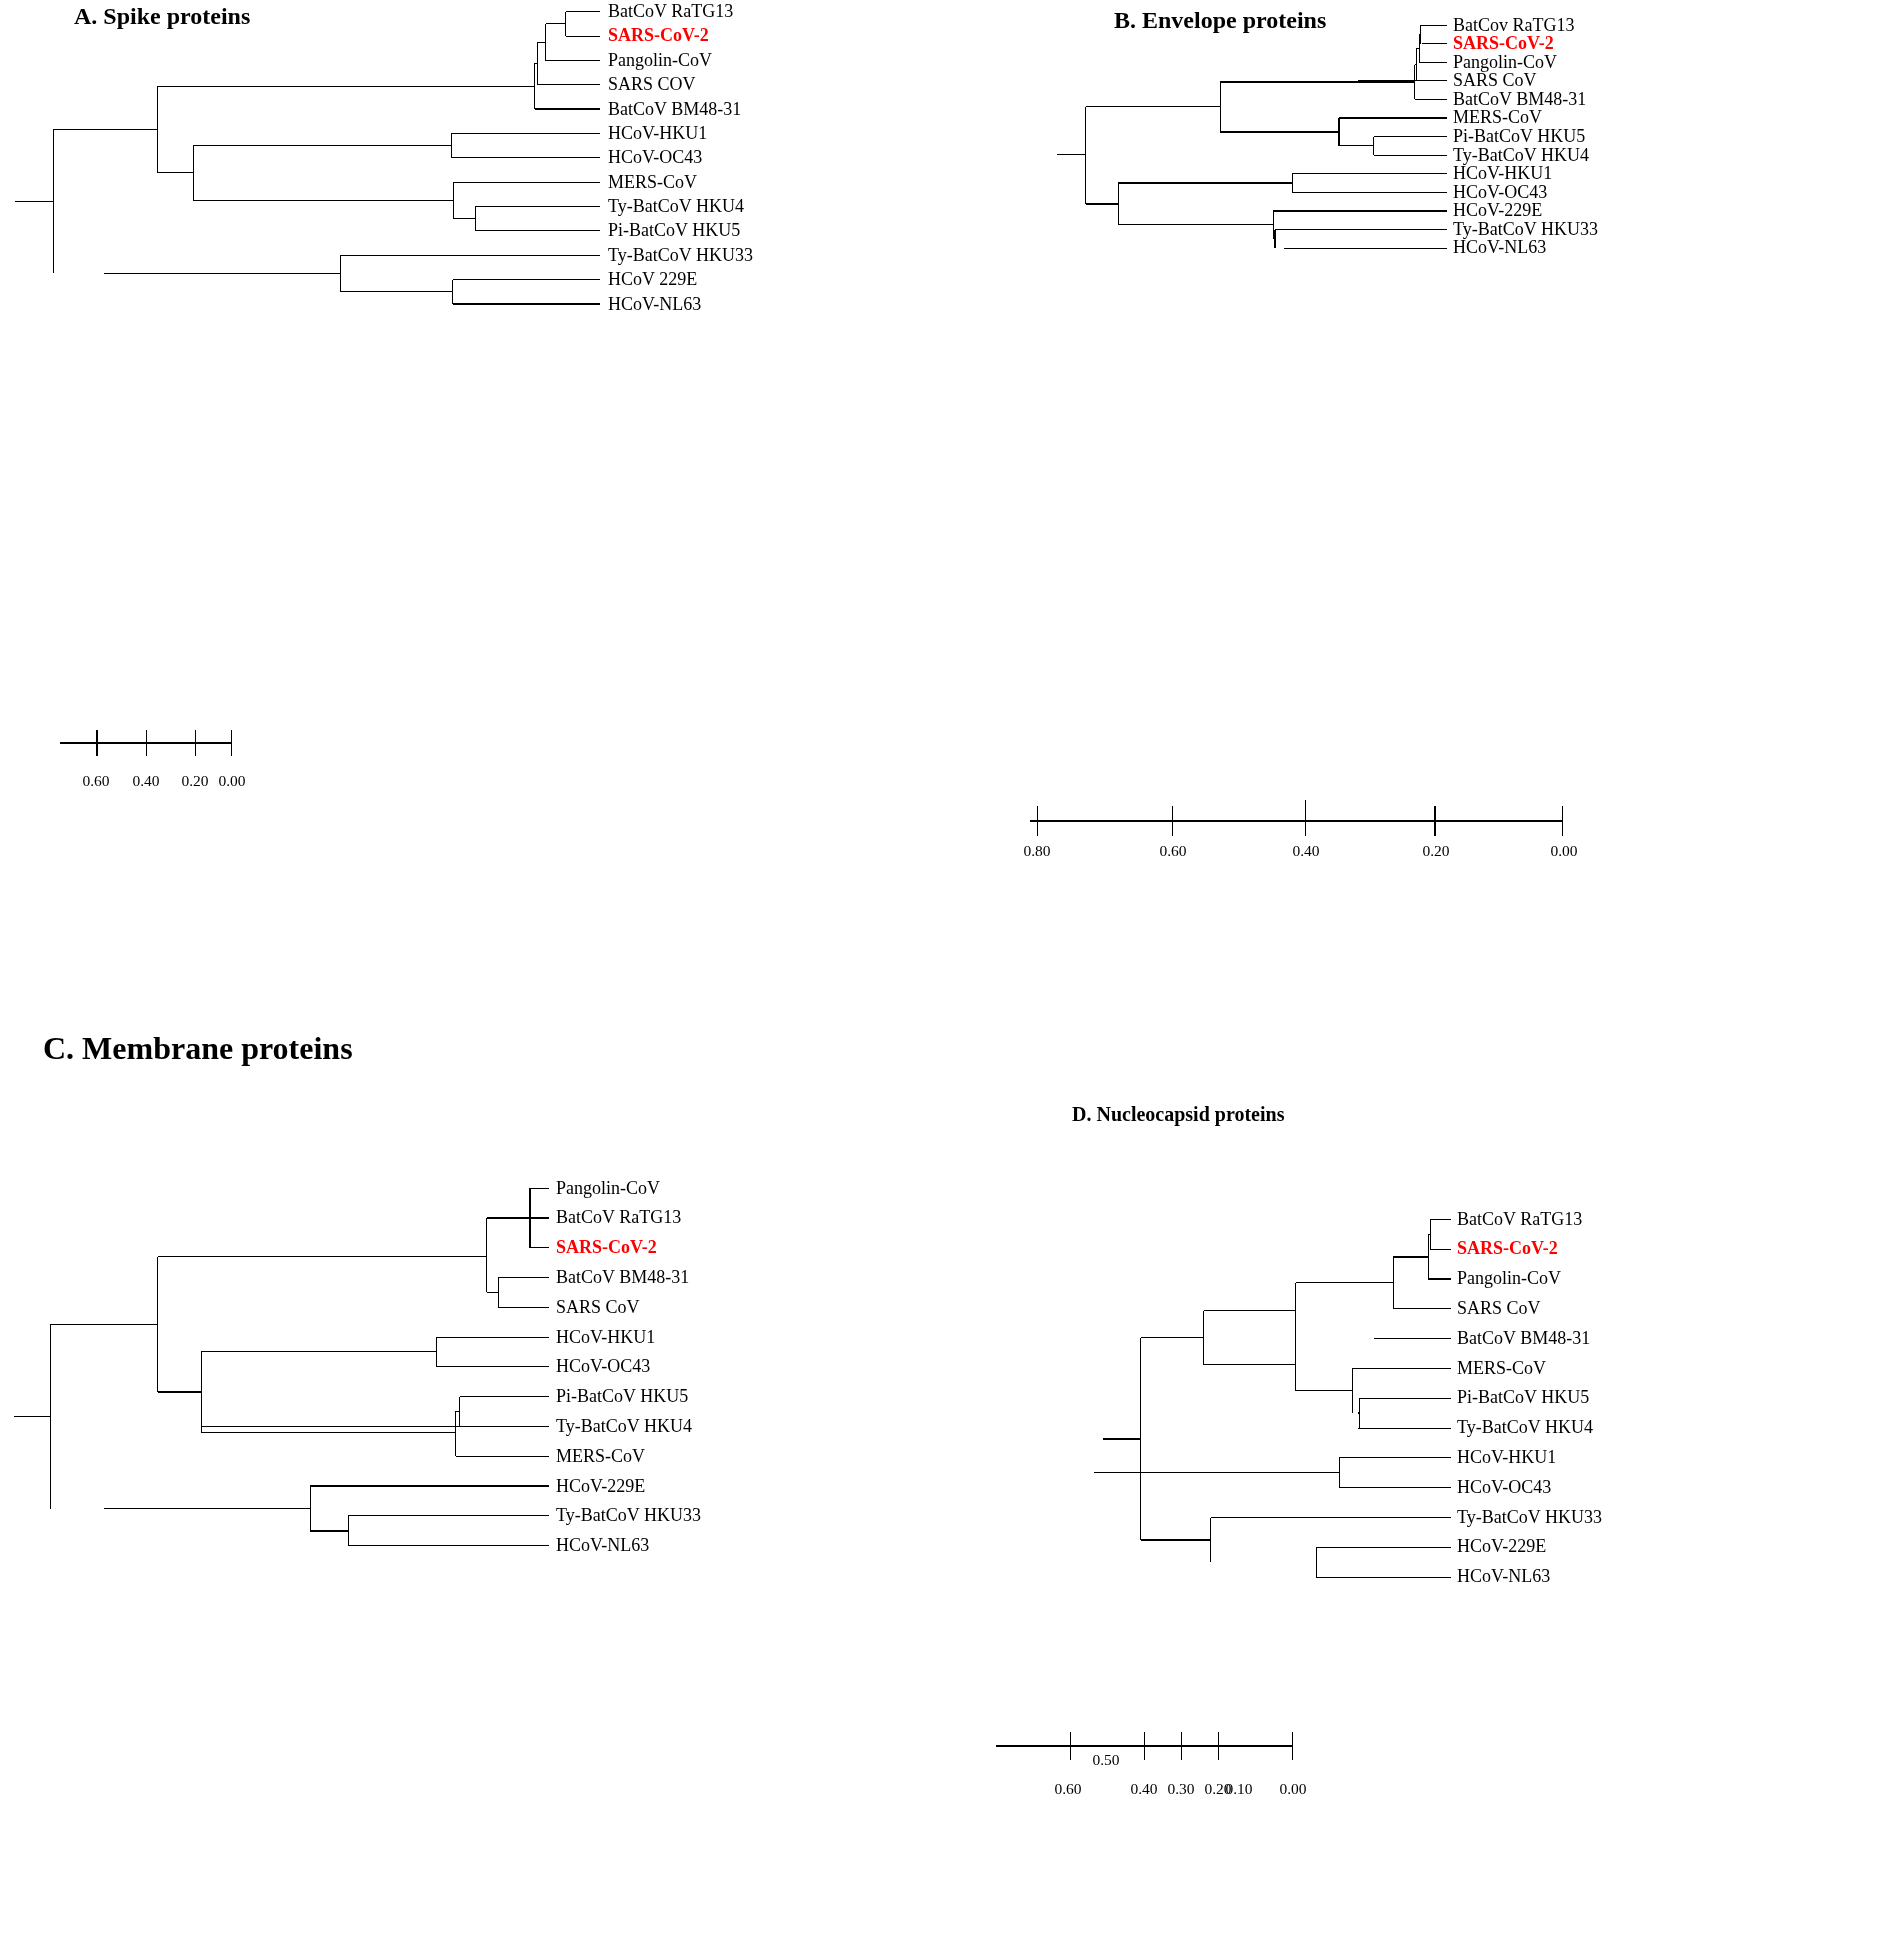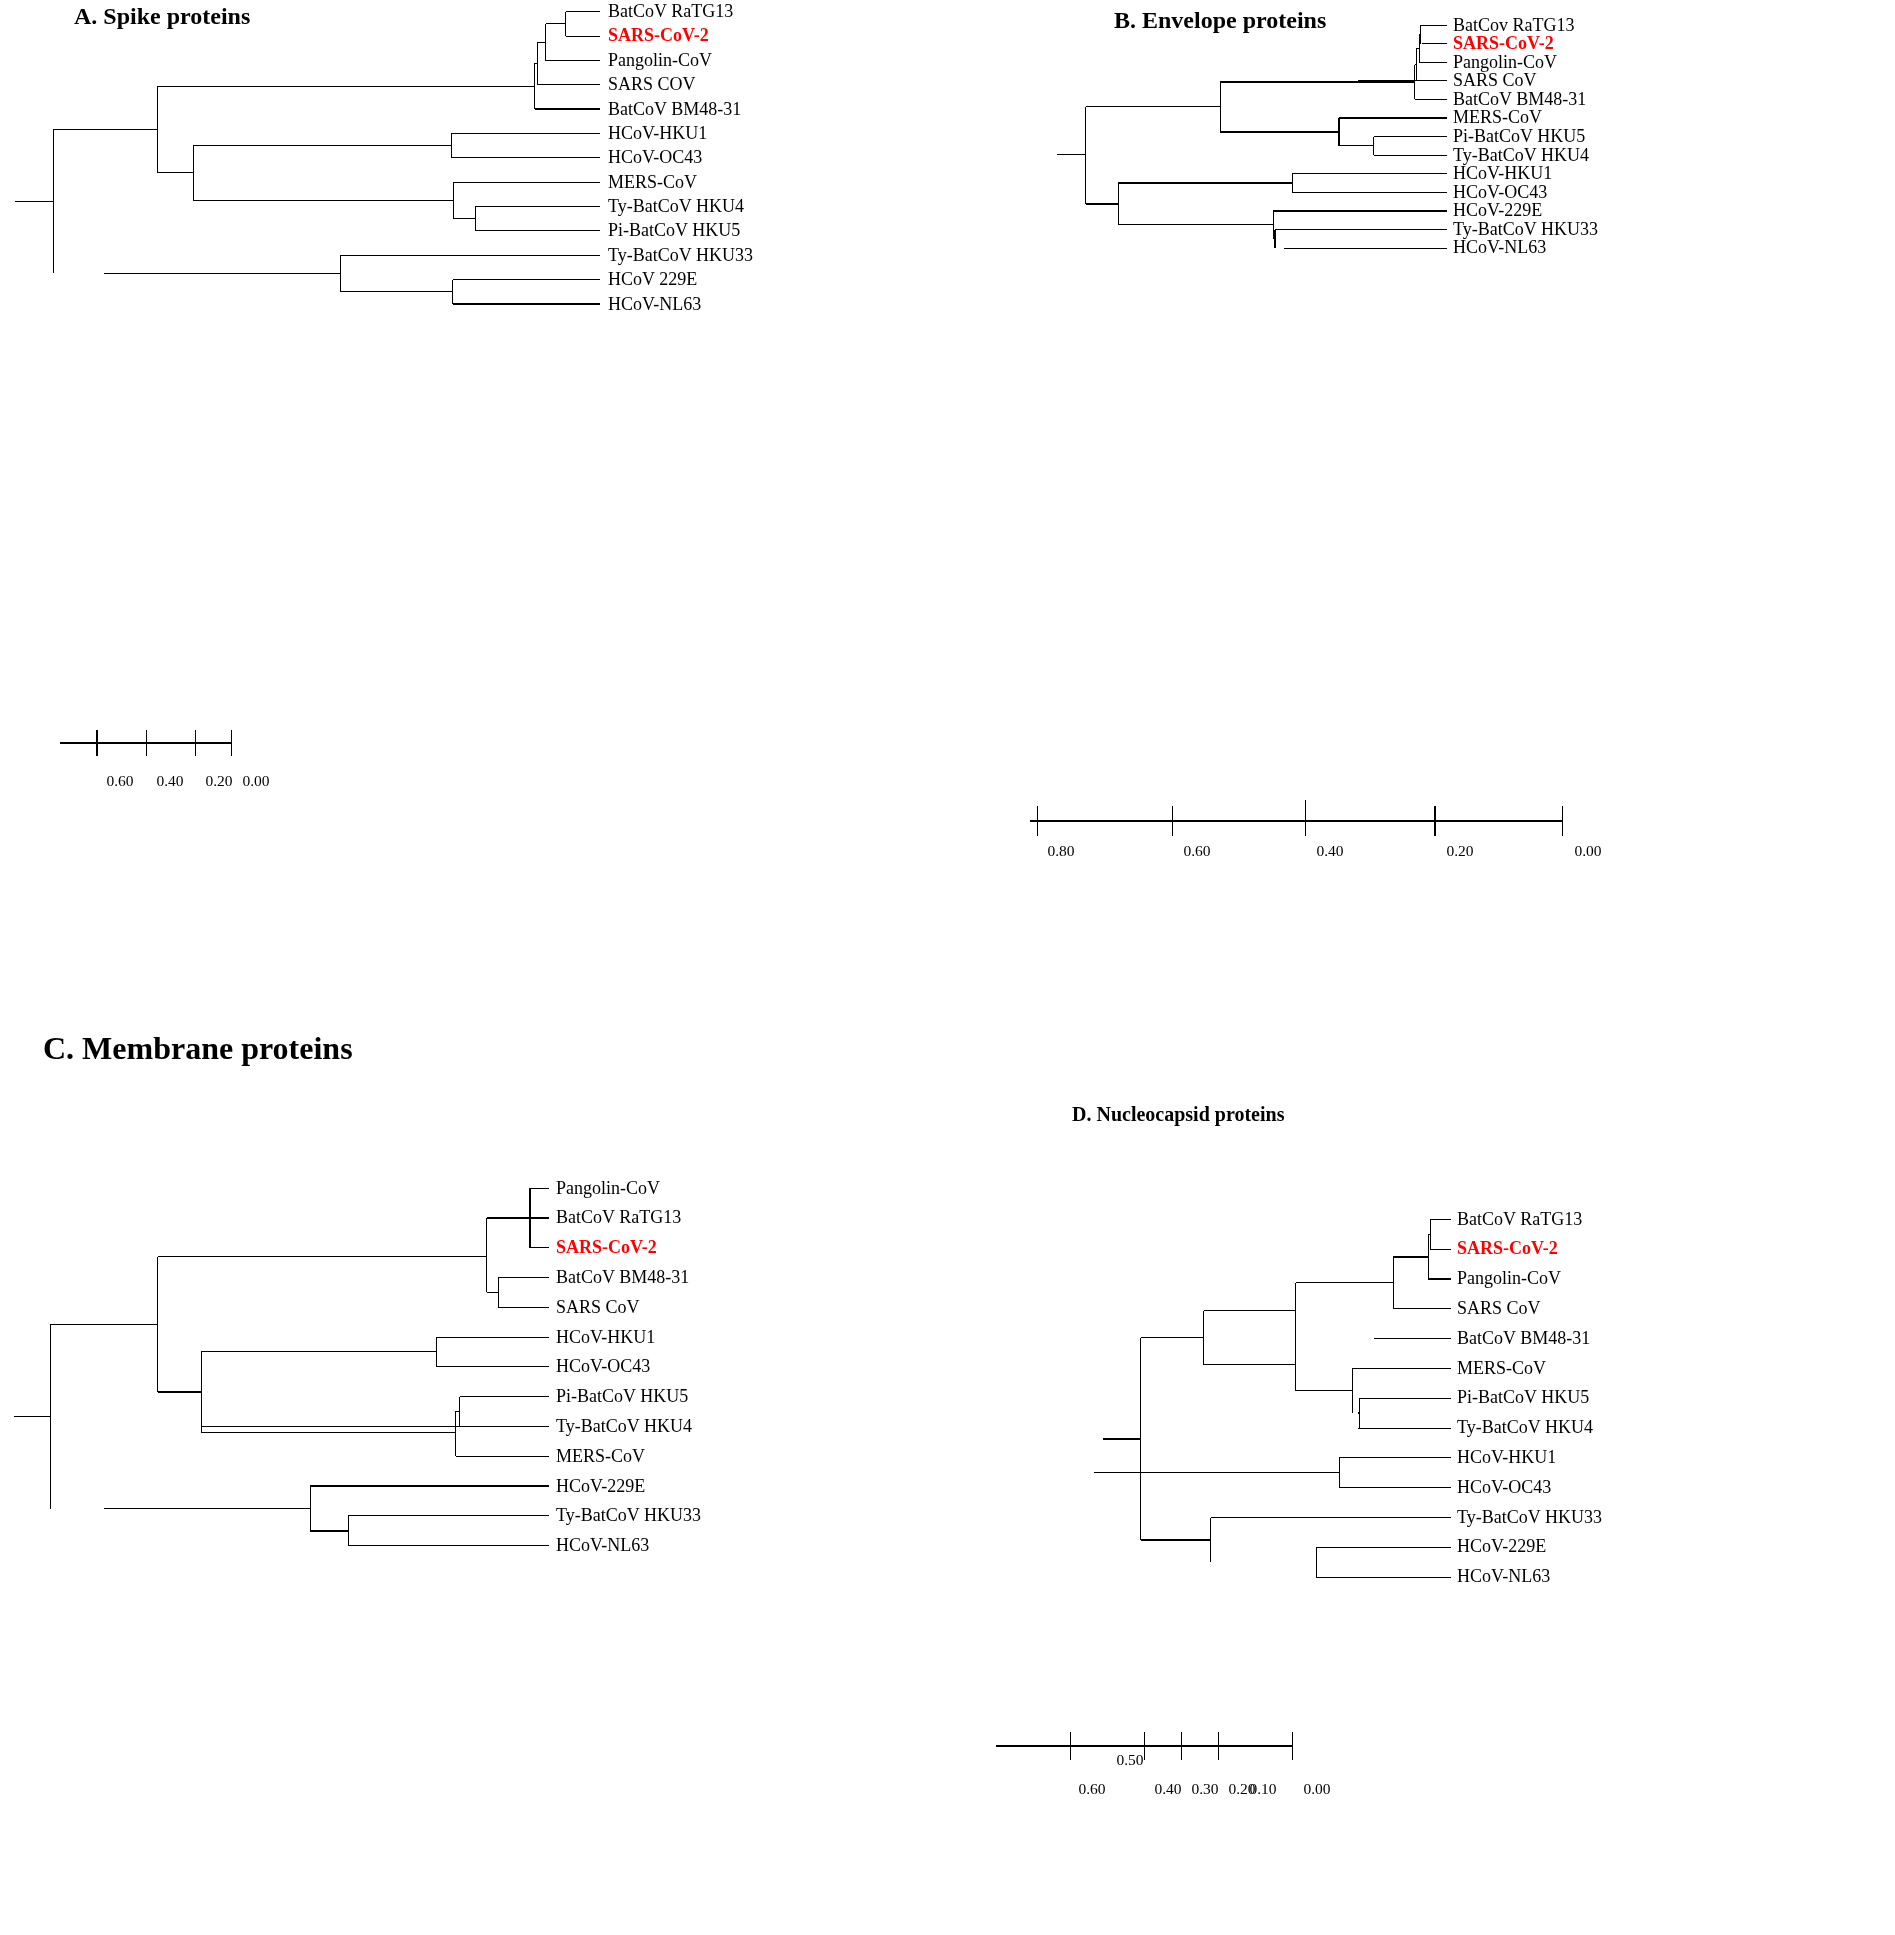--- a/index.html
+++ b/index.html
@@ -3,21 +3,21 @@
 <meta charset="utf-8">
 <style>
   html,body{margin:0;padding:0;background:#ffffff;}
   body{width:1896px;height:2036px;position:relative;
        font-family:"Liberation Serif","DejaVu Serif",serif;color:#000;}
   .panel{position:absolute;}
   .ptitle{position:absolute;font-weight:bold;white-space:nowrap;}
   .taxon{position:absolute;white-space:nowrap;font-size:18px;line-height:1;}
   .taxon.hl{color:#ff0000;font-weight:bold;}
   .ticklabel{position:absolute;white-space:nowrap;font-size:15.5px;
-             text-align:center;transform:translateX(-50%);margin-left:24px;}
+             text-align:center;transform:translateX(-50%);}
   svg{position:absolute;left:0;top:0;overflow:visible;}
   .tree line{stroke:#000;stroke-width:3;shape-rendering:crispEdges;}
   .axis line{stroke:#000;stroke-width:4;shape-rendering:crispEdges;}
   .axis line.tk{stroke-width:3;}
 </style>
 </head>
 <body>
 
 <div class="panel" style="left:0;top:0;width:948px;height:832px;">
 

